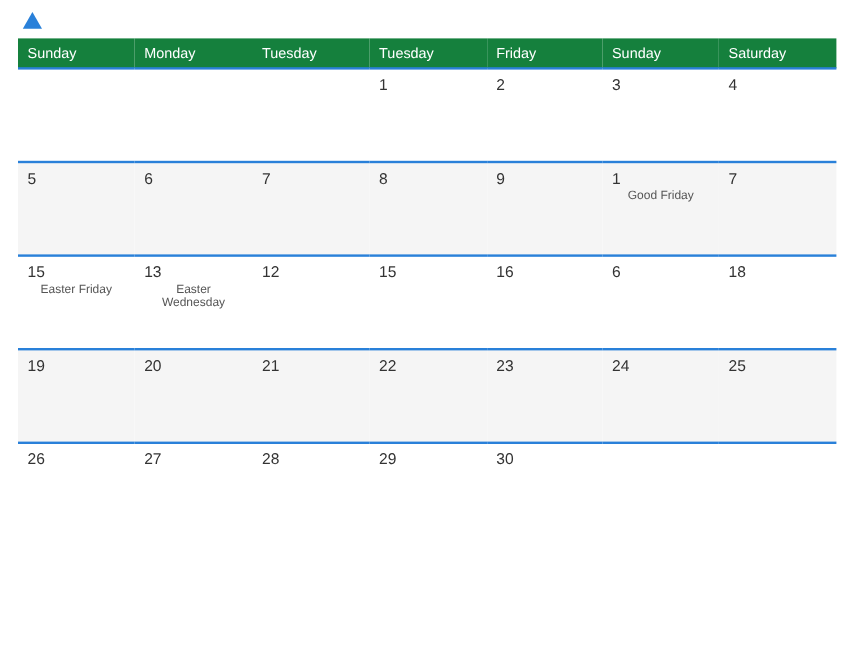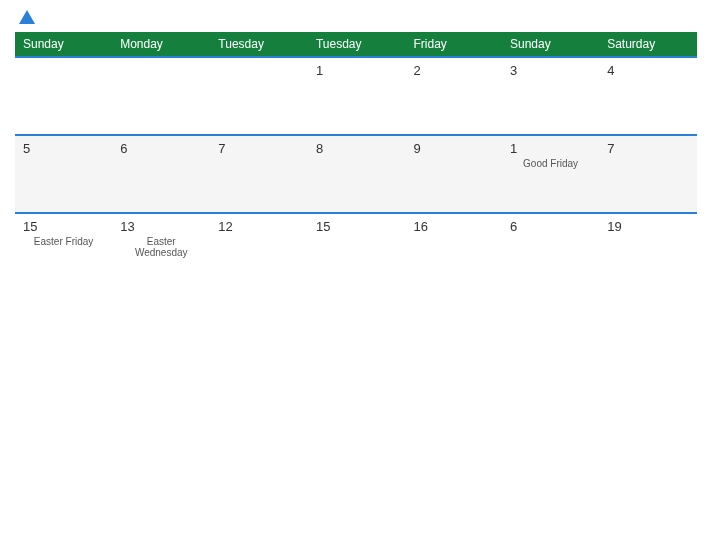--- a/index.html
+++ b/index.html
@@ -188,18 +188,60 @@
           <td>
             <span class="day-num">15</span>
           </td>
           <td>
             <span class="day-num">16</span>
           </td>
           <td>
             <span class="day-num">6</span>
           </td>
           <td>
+            <span class="day-num">18</span>
+          </td>
+        </tr>
+        <tr>
+          <td>
             <span class="day-num">19</span>
           </td>
+          <td>
+            <span class="day-num">20</span>
+          </td>
+          <td>
+            <span class="day-num">21</span>
+          </td>
+          <td>
+            <span class="day-num">22</span>
+          </td>
+          <td>
+            <span class="day-num">23</span>
+          </td>
+          <td>
+            <span class="day-num">24</span>
+          </td>
+          <td>
+            <span class="day-num">25</span>
+          </td>
+        </tr>
+        <tr>
+          <td>
+            <span class="day-num">26</span>
+          </td>
+          <td>
+            <span class="day-num">27</span>
+          </td>
+          <td>
+            <span class="day-num">28</span>
+          </td>
+          <td>
+            <span class="day-num">29</span>
+          </td>
+          <td>
+            <span class="day-num">30</span>
+          </td>
+          <td></td>
+          <td></td>
         </tr>
       </tbody>
   </table>
 </div>
 
 </body></html>

